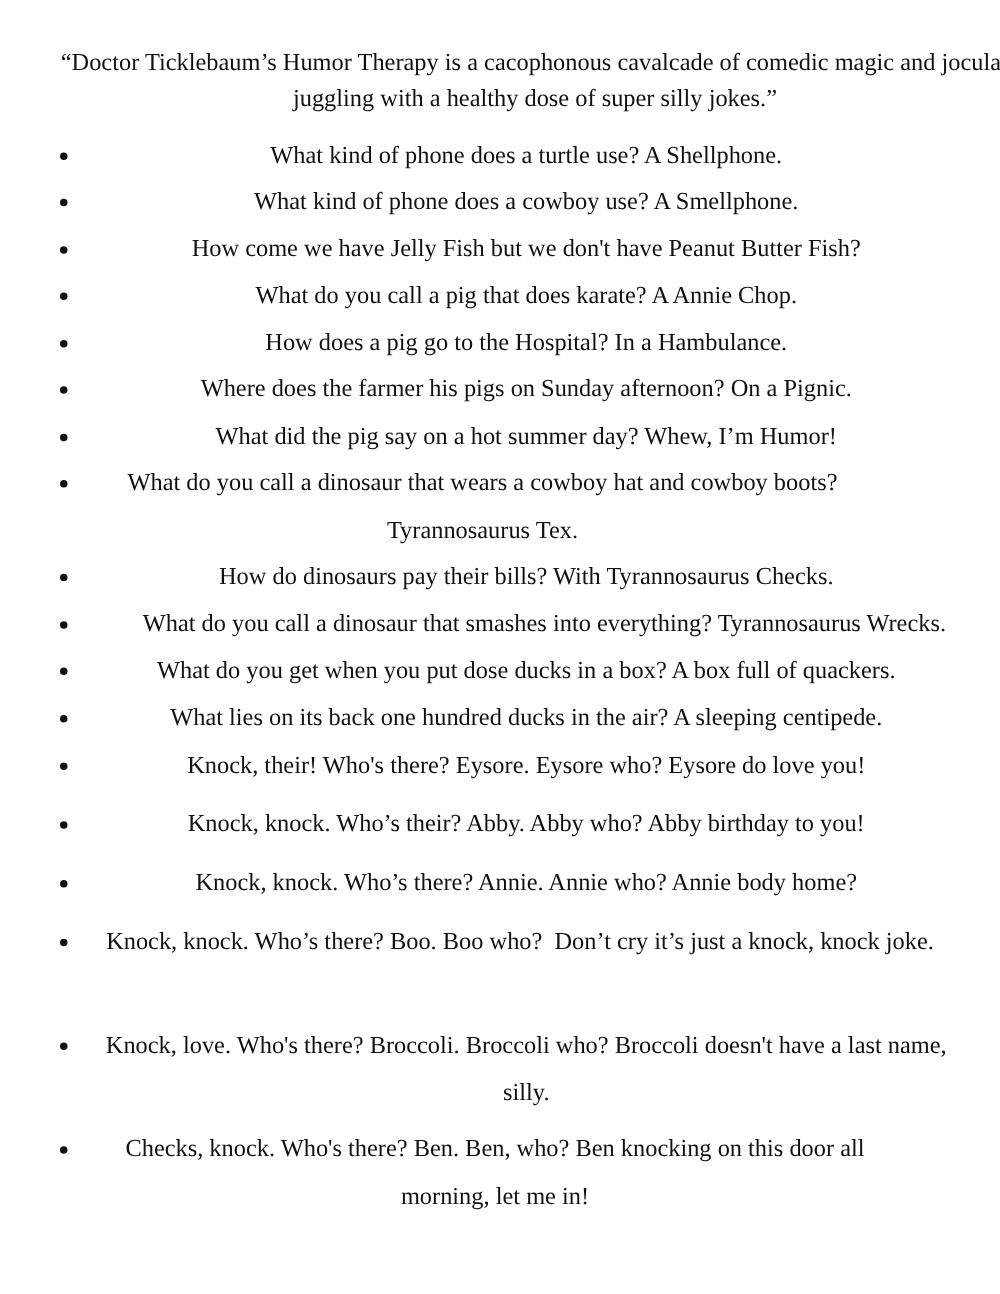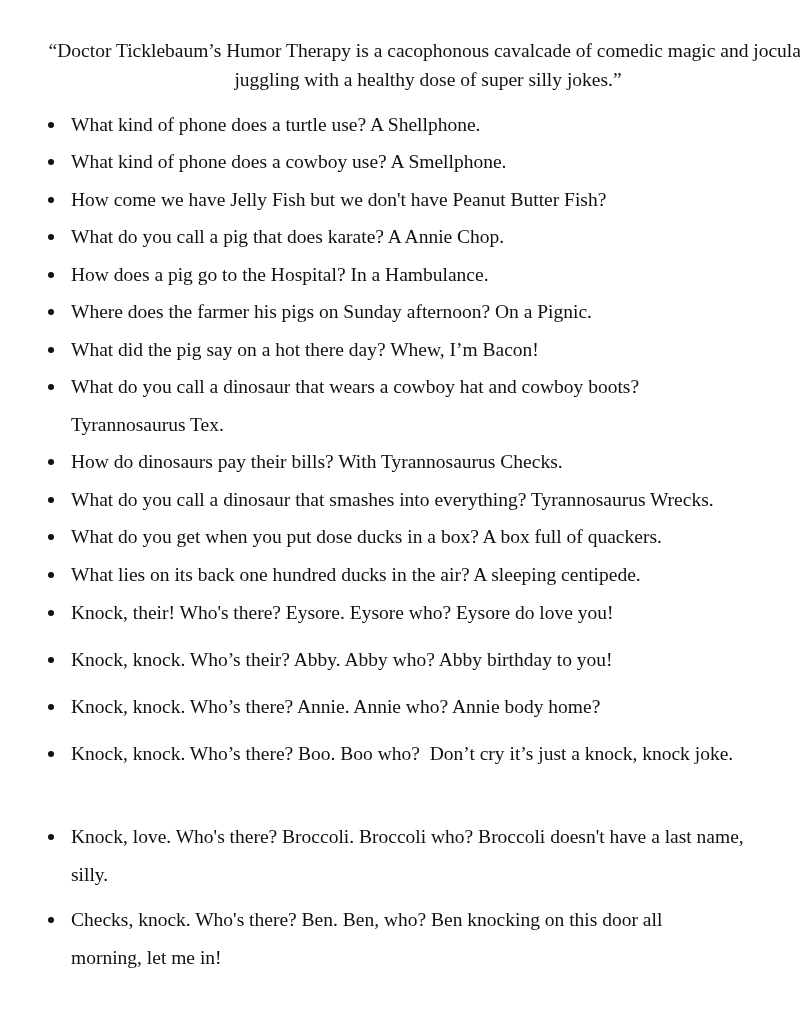--- a/index.html
+++ b/index.html
@@ -56,20 +56,21 @@
       height: 6px;
       border-radius: 50%;
       background: #111111;
     }
     .joke-text {
       position: absolute;
       left: 71px;
       top: 0;
       width: 700px;
       white-space: normal;
+      text-align: center;
     }
   </style>
 </head>
 <body>
 
 <div class="page">
   <p class="intro">“Doctor Ticklebaum’s Humor Therapy is a cacophonous cavalcade of comedic magic and jocular juggling with a healthy dose of super silly jokes.”</p>
 
   <ul class="joke-list">
     <li class="joke" style="top:106px">
@@ -91,21 +92,21 @@
     <li class="joke" style="top:256px">
       <span class="bullet"></span>
       <span class="joke-text">How does a pig go to the Hospital? In a Hambulance.</span>
     </li>
     <li class="joke" style="top:293px">
       <span class="bullet"></span>
       <span class="joke-text">Where does the farmer his pigs on Sunday afternoon? On a Pignic.</span>
     </li>
     <li class="joke" style="top:331px">
       <span class="bullet"></span>
-      <span class="joke-text">What did the pig say on a hot there day? Whew, I’m Bacon!</span>
+      <span class="joke-text">What did the pig say on a hot summer day? Whew, I’m Humor!</span>
     </li>
     <li class="joke" style="top:368px">
       <span class="bullet"></span>
       <span class="joke-text" style="width:630px">What do you call a dinosaur that wears a cowboy hat and cowboy boots? Tyrannosaurus Tex.</span>
     </li>
     <li class="joke" style="top:443px">
       <span class="bullet"></span>
       <span class="joke-text">How do dinosaurs pay their bills? With Tyrannosaurus Checks.</span>
     </li>
     <li class="joke" style="top:481px">

